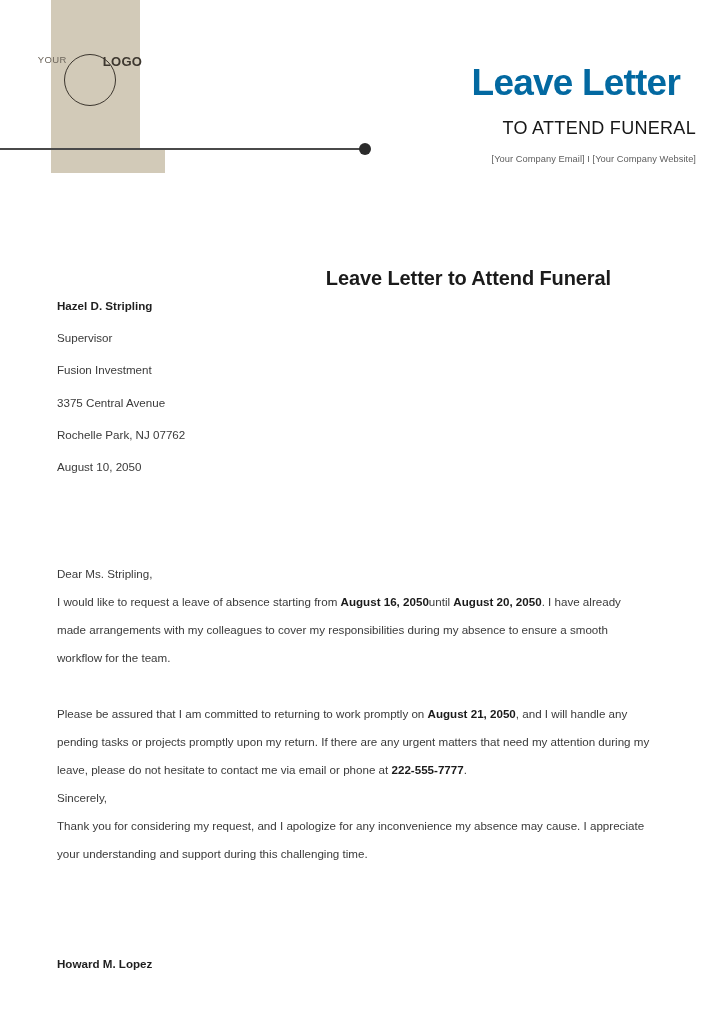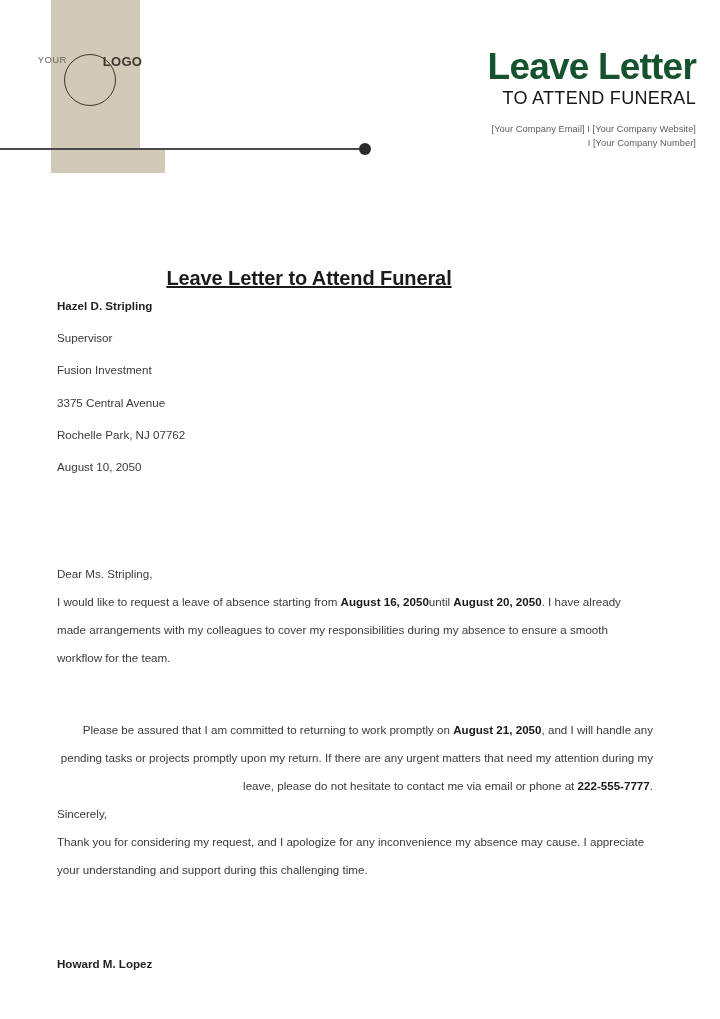--- a/index.html
+++ b/index.html
@@ -87,23 +87,23 @@
     position: absolute;
     right: 24px;
     top: 48px;
     width: 420px;
     text-align: right;
   }
   .title-main {
     font-size: 37px;
     font-weight: 700;
     letter-spacing: -0.8px;
-    color: #14532d;
+    color: #0369a1;
     line-height: 1.0;
-    margin: 0;
+    margin: 16px;
   }
   .title-sub {
     font-size: 18px;
     font-weight: 400;
     letter-spacing: 0.3px;
     color: #171717;
     line-height: 1.25;
     margin: 2px 0 0 0;
   }
   .contact-lines {
@@ -113,26 +113,25 @@
     line-height: 1.55;
     letter-spacing: 0.05px;
   }
 
   
   .letter-heading {
     position: absolute;
     left: 0;
     top: 267px;
     width: 604px;
-    text-align: center;
+    text-align: right;
     font-size: 20px;
     font-weight: 700;
     color: #1b1b1b;
     letter-spacing: -0.1px;
-    text-decoration: underline;
   }
   
   .letter-heading > span { position: relative; left: 7px; }
 
   .recipient-block {
     position: absolute;
     left: 57px;
     top: 300px;
     width: 430px;
     font-size: 11.6px;
@@ -153,22 +152,21 @@
     top: 560px;
     width: 596px;
     font-size: 11.6px;
     color: #3a3a3a;
     line-height: 28px;
   }
   .body-block p {
     margin: 0;
   }
   .body-block p.gap {
-    margin-top: 44px;
-    text-align: right;
+    margin-top: 28px;
   }
   .body-block b {
     color: #1a1a1a;
     font-weight: 700;
   }
 
   .signature {
     position: absolute;
     left: 57px;
     top: 957px;
@@ -191,21 +189,20 @@
   <div class="logo-ring">
     <span class="l1">YOUR</span>
     <span class="l2">LOGO</span>
   </div>
 
   <div class="header-title-block">
     <div class="title-main">Leave Letter</div>
     <div class="title-sub">TO ATTEND FUNERAL</div>
     <div class="contact-lines">
       <div>[Your Company Email] I [Your Company Website]</div>
-      <div>I [Your Company Number]</div>
     </div>
   </div>
 
   <div class="letter-heading">
     <span>Leave Letter to Attend Funeral</span>
   </div>
 
   <div class="recipient-block">
     <div class="ln bold">Hazel D. Stripling</div>
     <div class="ln">Supervisor</div>

